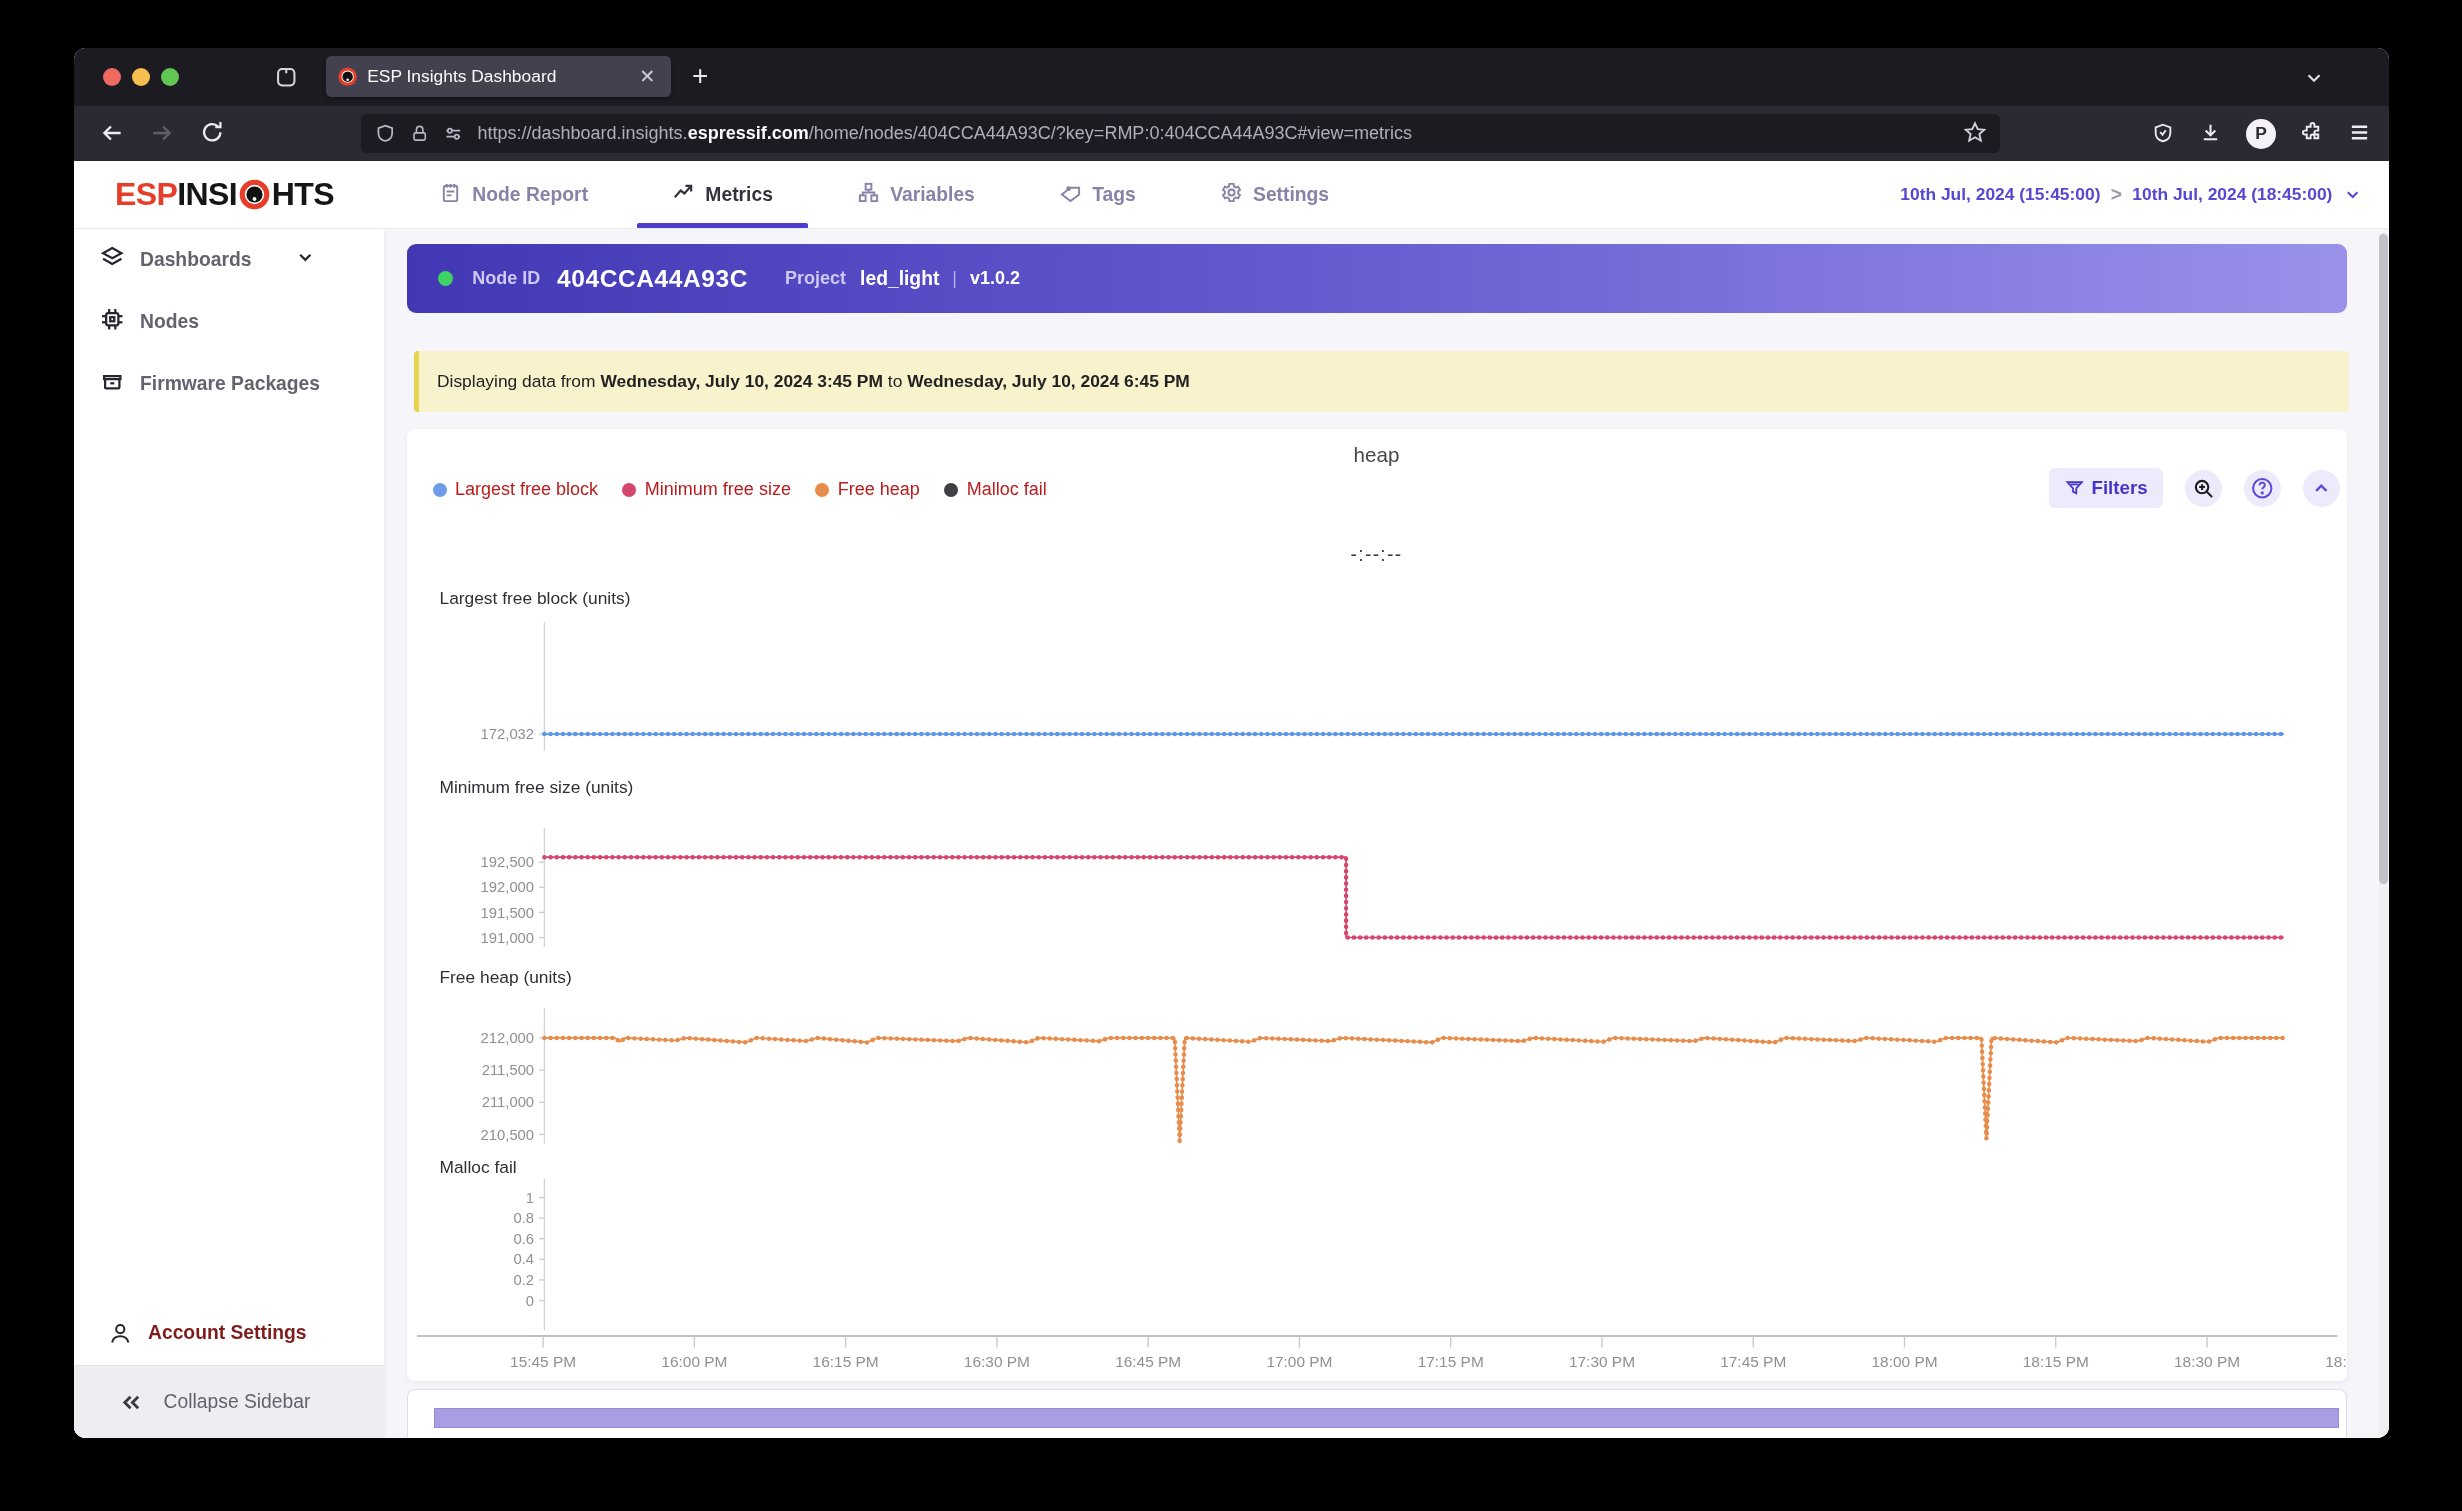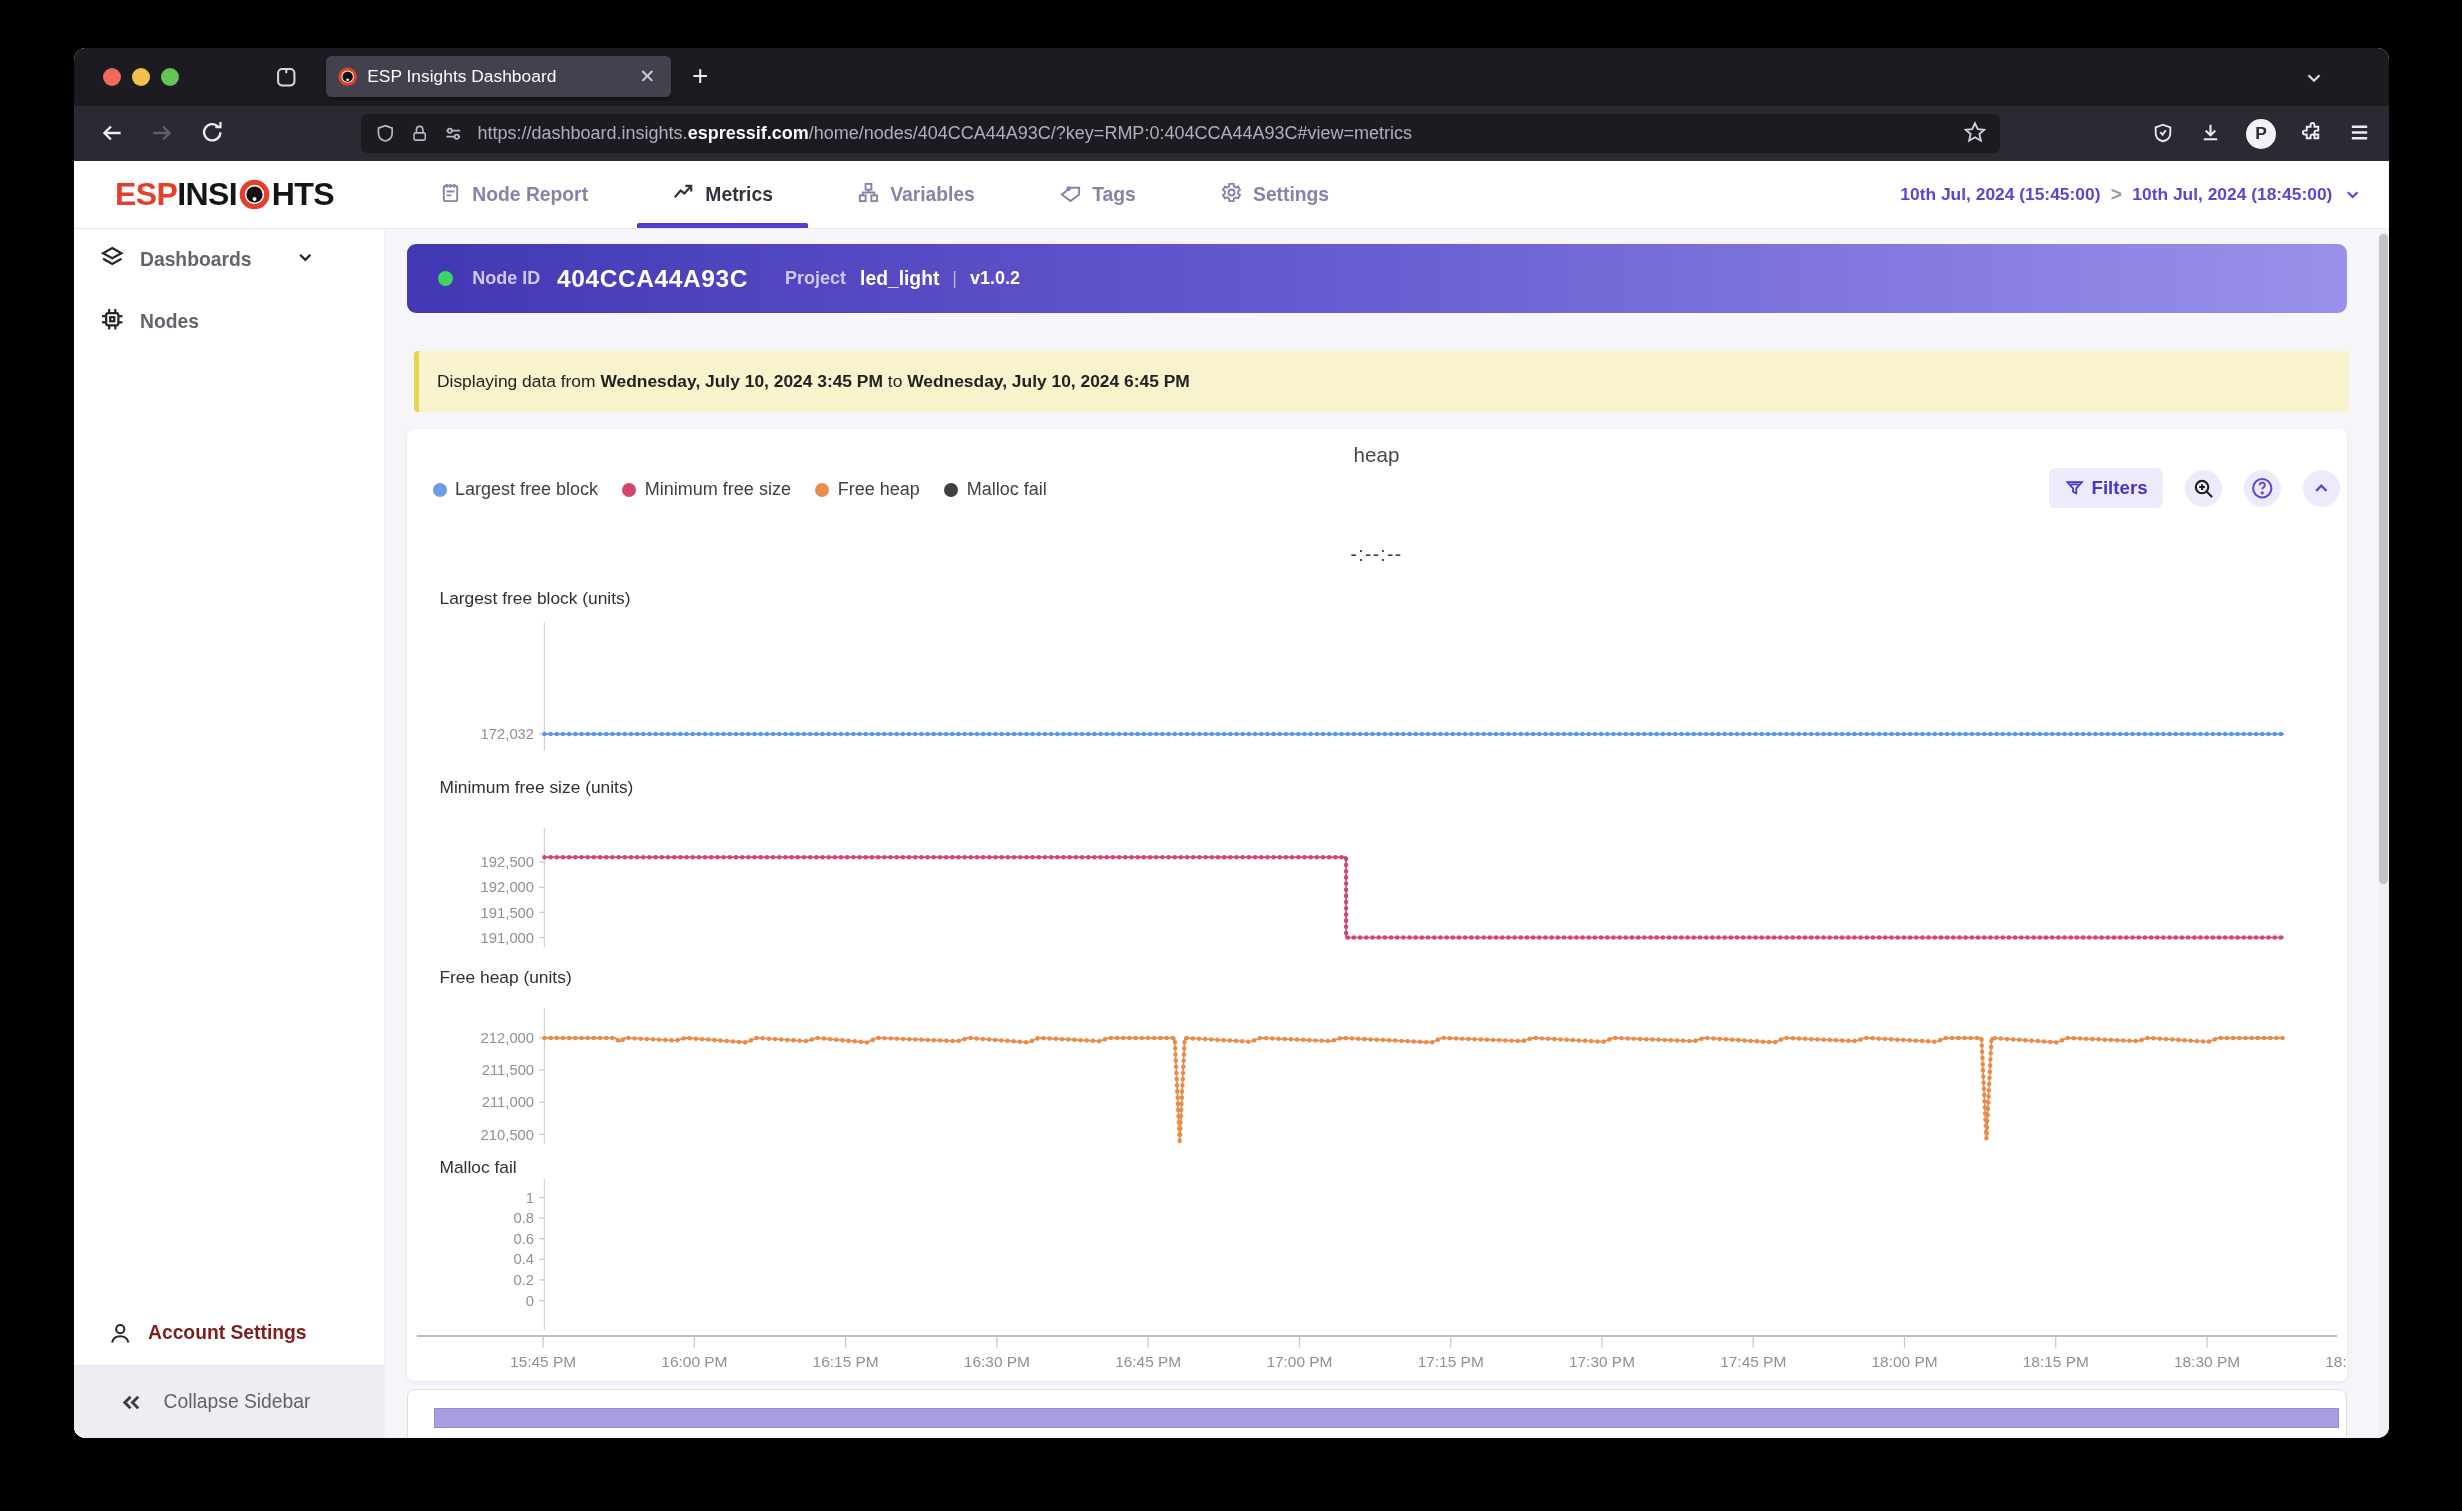--- a/index.html
+++ b/index.html
@@ -62,21 +62,21 @@
   .banner .pval { font-size:19.3px; font-weight:800; margin-left:14px; }
   .banner .pipe { color:#b9b1ee; margin:0 13px; font-size:18px; }
   .banner .ver { font-size:18px; font-weight:700; }
 
   .notice { position:absolute; left:30px; top:122px; width:1935px; height:61px; background:#f8f2cd; border-left:5.2px solid #e7d34c; border-radius:3.9px; display:flex; align-items:center; padding-left:18px; font-size:17.4px; color:#222; }
   .notice b { font-weight:800; }
 
   .card { position:absolute; left:22.5px; top:200px; width:1940px; height:952px; background:#fff; border-radius:7.7px; box-shadow:0 1.3px 5.2px rgba(40,40,70,.06); overflow:hidden; }
   .panel-title { position:absolute; top:14px; left:0; width:100%; text-align:center; font-size:20.6px; color:#46464d; }
   .legend { position:absolute; left:26px; top:50px; display:flex; align-items:center; gap:24.5px; }
-  .leg-item { display:flex; align-items:center; gap:8.4px; font-size:18px; color:#404040; }
+  .leg-item { display:flex; align-items:center; gap:8.4px; font-size:18px; color:#b91c1c; }
   .leg-dot { width:14px; height:14px; border-radius:50%; }
   .controls { position:absolute; top:39px; right:6.4px; height:40px; display:flex; align-items:center; gap:22px; }
   .filters-btn { height:40px; padding:0 15.5px; background:#eceafb; border-radius:6.4px; display:flex; align-items:center; gap:7.7px; color:#4636c8; font-size:18.7px; font-weight:600; }
   .circ-btn { width:37px; height:37px; border-radius:50%; background:#eceafb; display:flex; align-items:center; justify-content:center; color:#5b4bd6; }
   .circ-btn.dark { color:#1c1c1e; }
   .tooltip-time { position:absolute; top:115px; left:0; width:100%; text-align:center; font-size:19.3px; letter-spacing:1.3px; color:#3d3d42; }
   #chart-svg { position:absolute; left:0; top:0; }
 
   .card2 { position:absolute; left:22.5px; top:1160px; width:1940px; height:64px; background:#fff; border:0.6px solid #dddde4; border-bottom:none; border-radius:7.7px 7.7px 0 0; }
   .range-slider { position:absolute; left:26px; right:6.4px; top:18px; height:20px; background:#a79fe1; border:0.6px solid #958bd6; }
@@ -279,20 +279,28 @@
                 <line x1="9" y1="2" x2="9" y2="6"></line>
                 <line x1="15" y1="2" x2="15" y2="6"></line>
                 <line x1="9" y1="18" x2="9" y2="22"></line>
                 <line x1="15" y1="18" x2="15" y2="22"></line>
                 <line x1="2" y1="9" x2="6" y2="9"></line>
                 <line x1="2" y1="15" x2="6" y2="15"></line>
                 <line x1="18" y1="9" x2="22" y2="9"></line>
                 <line x1="18" y1="15" x2="22" y2="15"></line>
               </svg></span>
             <span>Nodes</span>
+          </div>
+          <div class="side-item">
+            <span><svg width="24.5" height="24.5" viewBox="0 0 24 24" fill="none" stroke="currentColor" stroke-width="2.2">
+                <path d="M4 7h16v3H4z"></path>
+                <path d="M5 10v8a1 1 0 0 0 1 1h12a1 1 0 0 0 1-1v-8"></path>
+                <line x1="10" y1="14" x2="14" y2="14"></line>
+              </svg></span>
+            <span>Firmware Packages</span>
           </div>
         </div>
       <div class="side-bottom">
         <div class="acct">
           <svg width="24.5" height="24.5" viewBox="0 0 24 24" fill="none" stroke="currentColor" stroke-width="2">
               <circle cx="12" cy="8" r="4"></circle>
               <path d="M4 21c1-4 4.5-6 8-6s7 2 8 6"></path>
             </svg>
           <span>Account Settings</span>
         </div>

